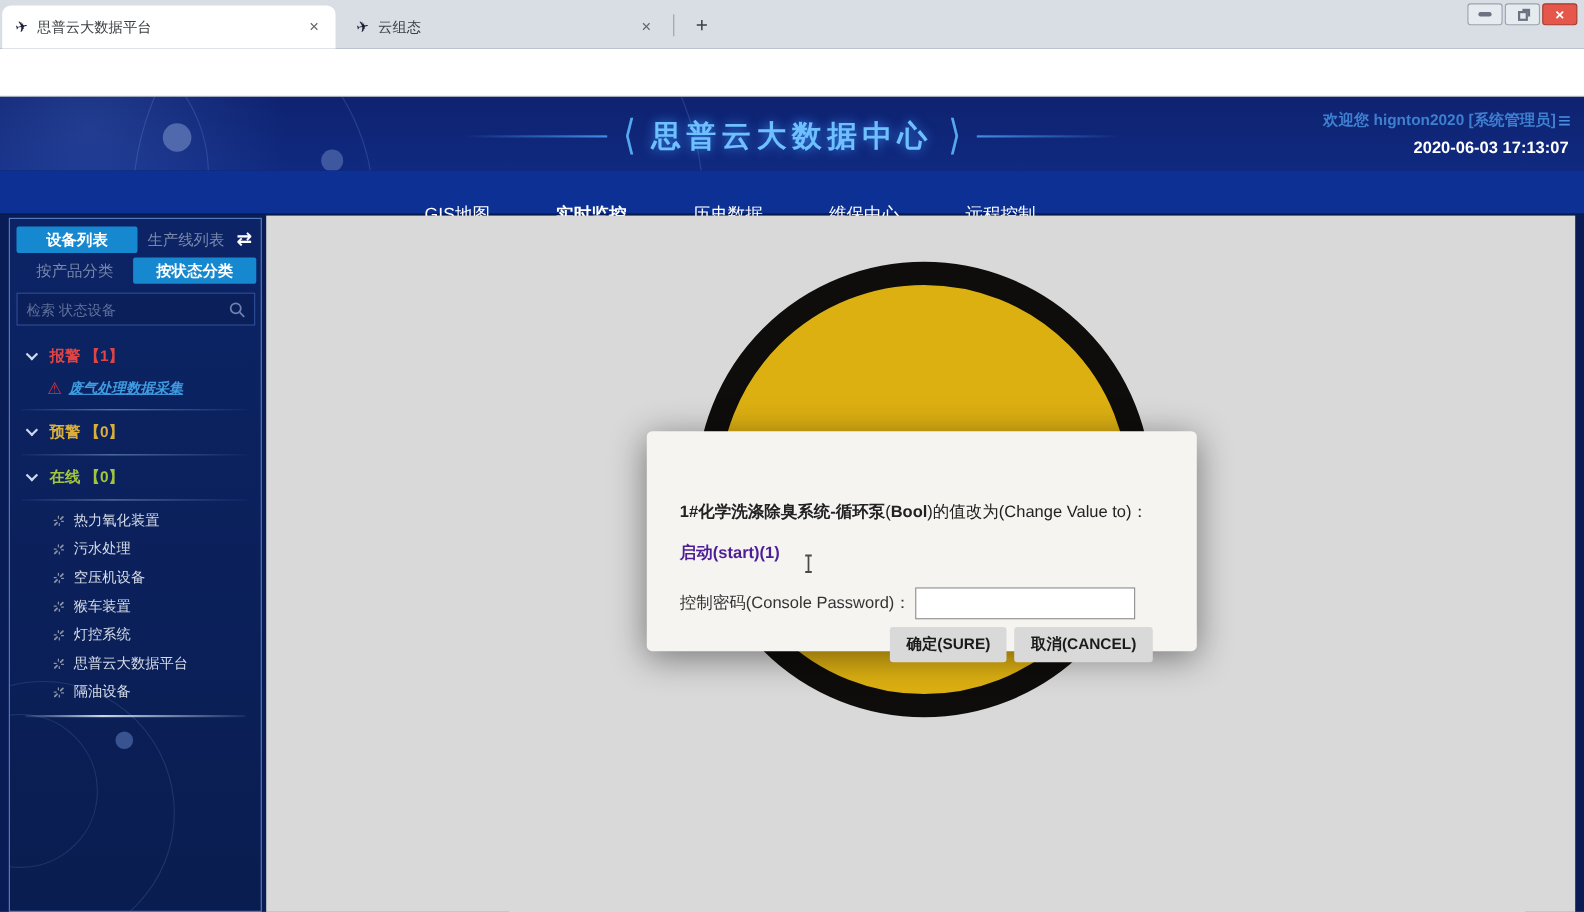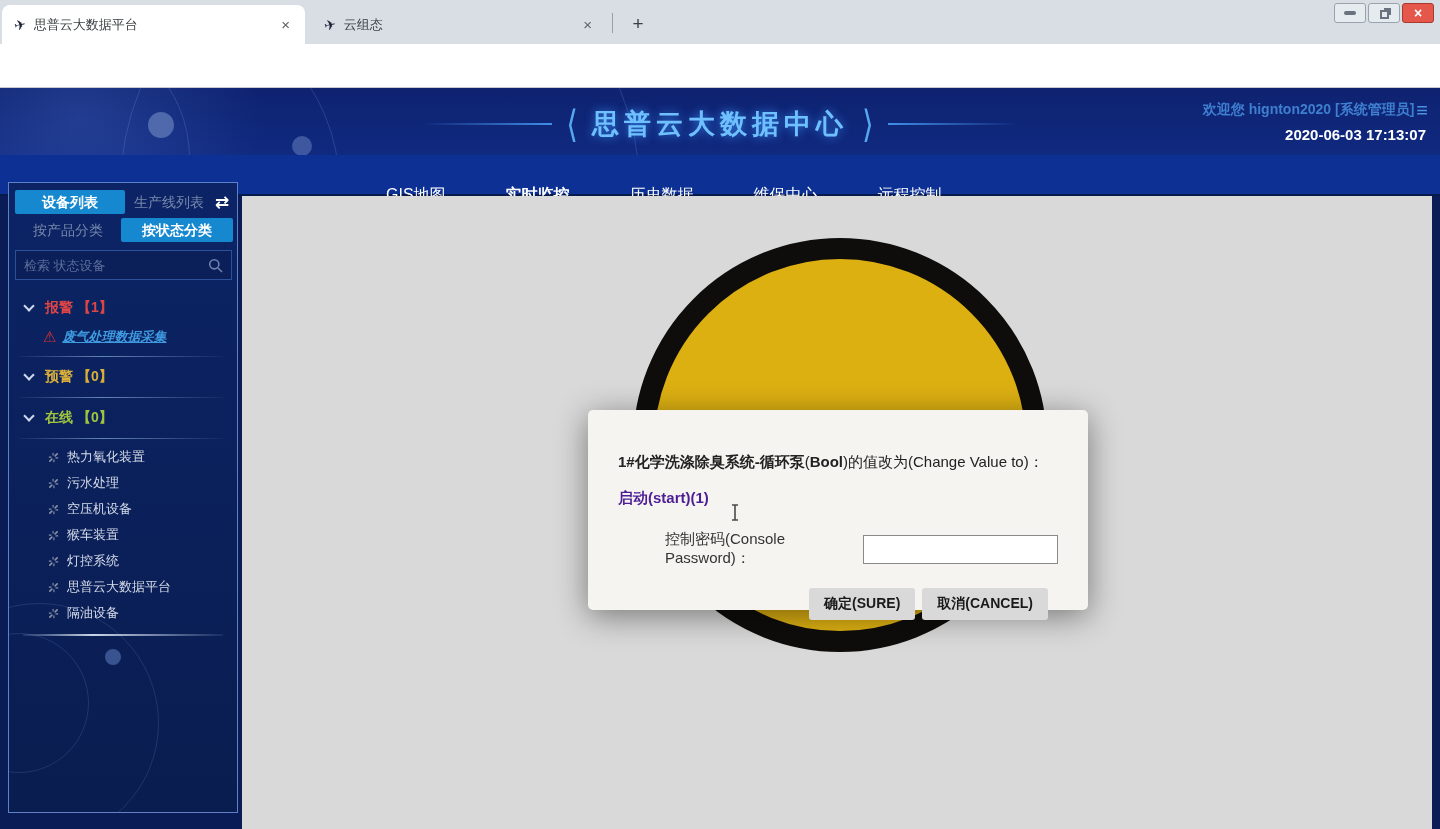--- a/index.html
+++ b/index.html
@@ -59,21 +59,21 @@
 
   
   .navbar { position:absolute; left:0; top:155px; width:1440px; height:41px; background:#0c3094; border-bottom:2px solid #061a4e; display:flex; align-items:stretch; padding-left:356px; }
   .nav-item { color:#ffffff; font-size:16px; padding:0 30px; display:flex; align-items:center; cursor:pointer;margin-top:40px; }
   .nav-item.active { background:#0b2750; font-weight:bold; }
 
   
   .main-canvas { position:absolute; left:242px; top:196px; width:1190px; height:633px; background:#d9d9d9; }
   .big-circle { position:absolute; left:633px; top:238px; width:414px; height:414px; border-radius:50%; background:#ddb012; border:21px solid #0e0d0b; z-index:1; }
 
-  .sidebar { position:absolute; left:8px; top:182px; width:230px; height:631px; background:linear-gradient(180deg,#0c2466 0%, #0a1d50 100%); border:1px solid #5d82c8; overflow:hidden; }
+  .sidebar { position:absolute; left:8px; top:198px; width:230px; height:631px; background:linear-gradient(180deg,#0c2466 0%, #0a1d50 100%); border:1px solid #5d82c8; overflow:hidden; }
   .sb-orbit { position:absolute; border:1px solid rgba(150,185,255,.15); border-radius:50%; }
   .sbo1 { left:-90px; top:420px; width:240px; height:240px; }
   .sbo2 { left:-60px; top:450px; width:140px; height:140px; }
   .sb-dot { position:absolute; left:96px; top:466px; width:16px; height:16px; background:#44609e; border-radius:50%; opacity:.8; }
 
   .sb-tabs-row1 { position:absolute; left:6px; top:7px; width:218px; height:24px; display:flex; align-items:center; }
   .sb-tab { font-size:14px; text-align:center; line-height:24px; cursor:pointer; }
   .sb-tab-active { background:#1688cf; color:#ffffff; font-weight:bold; border-radius:2px; }
   .sb-tab-muted { color:#7888ab; }
   .t-dev { width:110px; }
@@ -97,25 +97,25 @@
   .g-offline { color:#c3ccdd; }
   .alarm-child { height:28px; display:flex; align-items:center; padding-left:34px; cursor:pointer; }
   .warn-tri { color:#e03030; font-size:15px; margin-right:6px; }
   .alarm-link { color:#3f9be0; font-size:13px; font-style:italic; font-weight:bold; text-decoration:underline; }
   .tree-divider { height:1px; margin:5px 10px 5px 10px; background:linear-gradient(90deg, rgba(140,180,255,.05), rgba(175,215,255,.55) 40%, rgba(140,180,255,.02)); }
   .offline-item { height:26px; display:flex; align-items:center; padding-left:38px; gap:7px; cursor:pointer; }
   .offline-item span.lbl { color:#d5dbe8; font-size:13px; }
   .bottom-glow { height:2px; margin:8px 14px 0 14px; background:linear-gradient(90deg, rgba(180,215,255,.1), rgba(235,245,255,.85) 35%, rgba(160,200,255,.08)); }
 
   
-  .dialog { position:absolute; left:588px; top:410px; width:500px; height:200px; background:#f5f4f1; border-radius:5px; box-shadow:0 6px 32px rgba(0,0,0,.45); z-index:5; padding:42px 30px 0 30px; }
+  .dialog { position:absolute; left:588px; top:392px; width:500px; height:200px; background:#f5f4f1; border-radius:5px; box-shadow:0 6px 32px rgba(0,0,0,.45); z-index:5; padding:64px 30px 0 30px; }
   .dlg-msg { width:438px; font-size:15px; color:#222222; line-height:1.35; }
   .dlg-msg b { font-weight:bold; }
   .dlg-value { margin-top:17px; font-size:15px; color:#4c1d95; font-weight:bold; }
-  .dlg-pass-row { margin-top:22px; display:flex; align-items:center;margin-left:47px; }
+  .dlg-pass-row { margin-top:22px; display:flex; align-items:center; }
   .dlg-pass-label { font-size:15px; color:#333333; }
   .dlg-pass-input { width:200px; height:29px; background:#ffffff; border:1px solid #8a8a8a; margin-left:4px; font-size:14px; padding:0 6px; }
   .dlg-buttons { position:absolute; right:40px; top:178px; display:flex; gap:7px; }
   .dlg-btn { background:#d9d9d9; border:none; border-radius:3px; padding:7px 15px; font-size:14px; font-weight:bold; color:#1a1a1a; font-family:inherit; cursor:pointer; }
 
   .ibeam-cursor { position:absolute; left:729px; top:503px; z-index:6; }
 </style>
 </head>
 <body>
 

